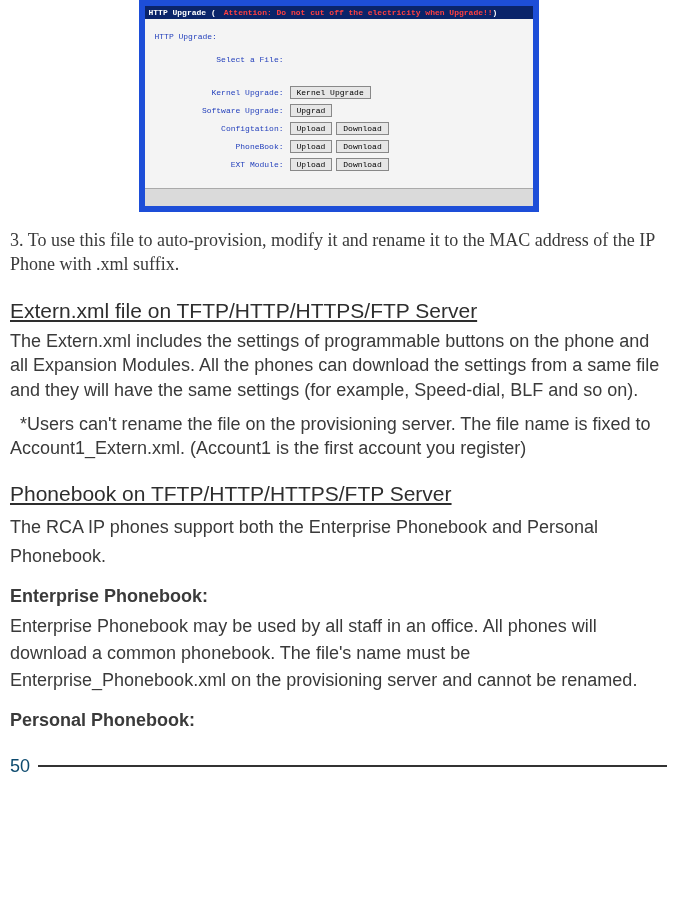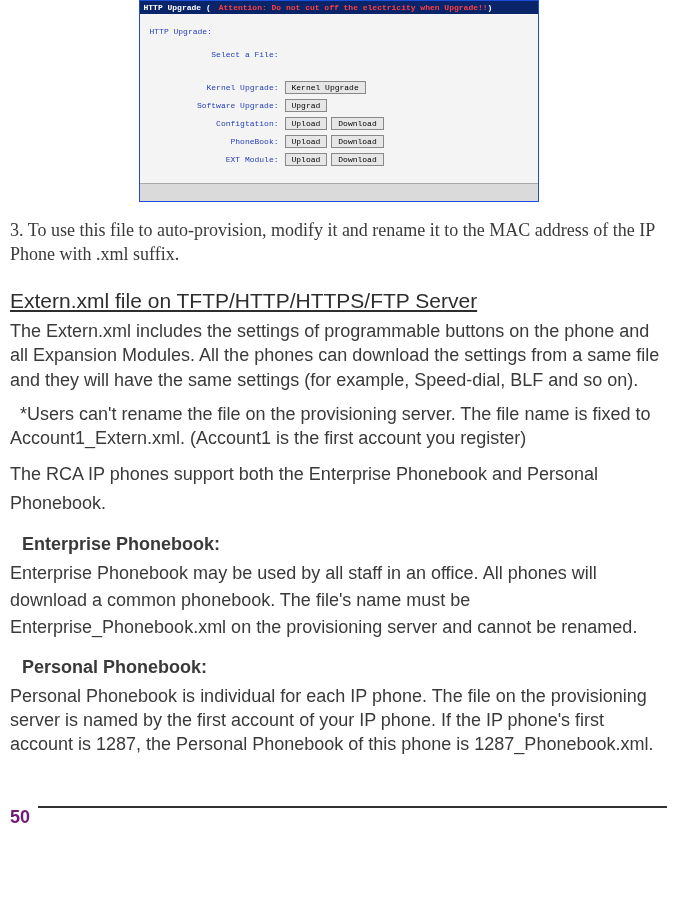--- a/index.html
+++ b/index.html
@@ -2,21 +2,21 @@
 <html><head>
 <meta charset="utf-8">
 <style>
   * { box-sizing: border-box; margin: 0; padding: 0; }
   html, body { width: 677px; background: #fff; font-family: Arial, Helvetica, sans-serif; color: #333; }
   body { padding: 0; }
 
   .screenshot-wrap {
     width: 400px;
     margin: 0 auto 16px auto;
-    border: 1px solid #1d4ed8;
+    border: 6px solid #1d4ed8;
     background: #b91c1c;
     font-family: "Courier New", monospace;
     font-size: 8px;
   }
   .titlebar {
     background: #0a246a;
     color: #fff;
     padding: 2px 4px;
     font-weight: bold;
   }
@@ -76,31 +76,30 @@
     text-decoration: underline;
     margin-top: 20px;
     margin-bottom: 4px;
     color: #2e2e2e;
   }
   .subhead {
     font-weight: bold;
     font-size: 18px;
     margin-top: 14px;
     margin-bottom: 4px;
-    margin-left: 12px;
   }
   .ptext { margin-bottom: 10px; }
 
   .page-footer {
     display: flex;
     align-items: center;
     gap: 8px;
     padding: 0 10px 12px 10px;
   }
-  .pagenum { font-weight: bold; font-size: 18px; color: #701a75; margin-top: 20px; }
+  .pagenum { font-weight: normal; font-size: 18px; color: #0c4a6e; }
   .rule { flex: 1; height: 2px; background: #333; }
 </style>
 </head>
 <body>
 
 <div class="screenshot-wrap">
   <div class="titlebar">
     <span>HTTP Upgrade</span>
     <span class="paren">(</span><span class="warn">Attention: Do not cut off the electricity when Upgrade!!</span><span class="paren">)</span>
   </div>
@@ -158,26 +157,26 @@
 </div>
 
 <div class="doc">
 
   <p class="para">3. To use this file to auto-provision, modify it and rename it to the MAC address of the IP Phone with .xml suffix.</p>
 
   <h2 class="section">Extern.xml file on TFTP/HTTP/HTTPS/FTP Server</h2>
   <p class="ptext">The Extern.xml includes the settings of programmable buttons on the phone and all Expansion Modules. All the phones can download the settings from a same file and they will have the same settings (for example, Speed-dial, BLF and so on).</p>
   <p class="ptext" style="white-space:pre-wrap">  *Users can't rename the file on the provisioning server. The file name is fixed to Account1_Extern.xml. (Account1 is the first account you register)</p>
 
+  <h2 class="section">Phonebook on TFTP/HTTP/HTTPS/FTP Server</h2>
   <p class="ptext" style="line-height:1.6">The RCA IP phones support both the Enterprise Phonebook and Personal Phonebook.</p>
 
   <div class="subhead">Enterprise Phonebook:</div>
   <p class="ptext" style="line-height:1.5">Enterprise Phonebook may be used by all staff in an office. All phones will download a common phonebook. The file's name must be Enterprise_Phonebook.xml on the provisioning server and cannot be renamed.</p>
 
   <div class="subhead">Personal Phonebook:</div>
-  <p class="ptext">Personal Phonebook is individual for each IP phone. The file on the provisioning server is named by the first account of your IP phone. If the IP phone's first account is 1287, the Personal Phonebook of this phone is 1287_Phonebook.xml.</p>
 
 </div>
 
 <div class="page-footer">
   <span class="pagenum">50</span>
   <div class="rule"></div>
 </div>
 
 </body></html>

